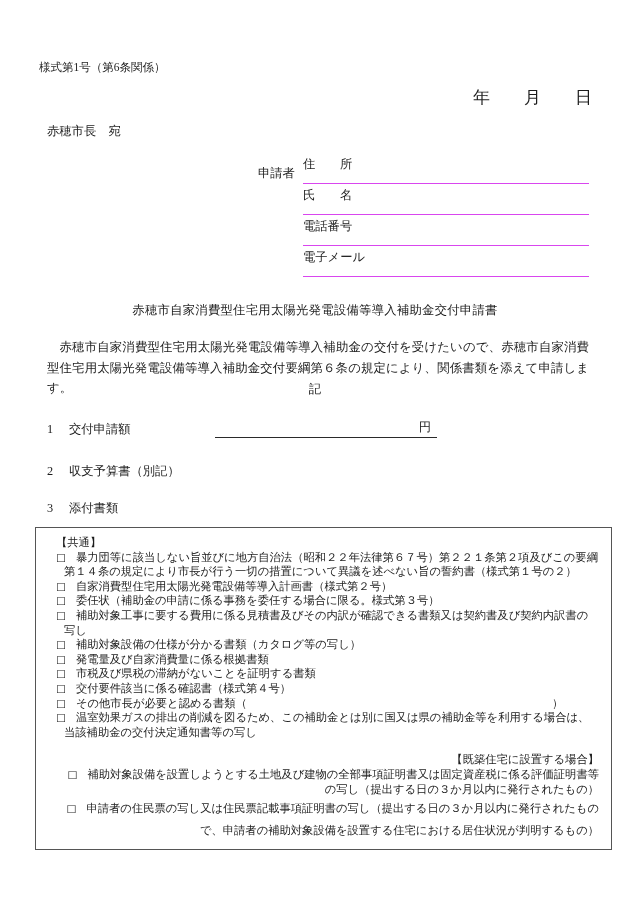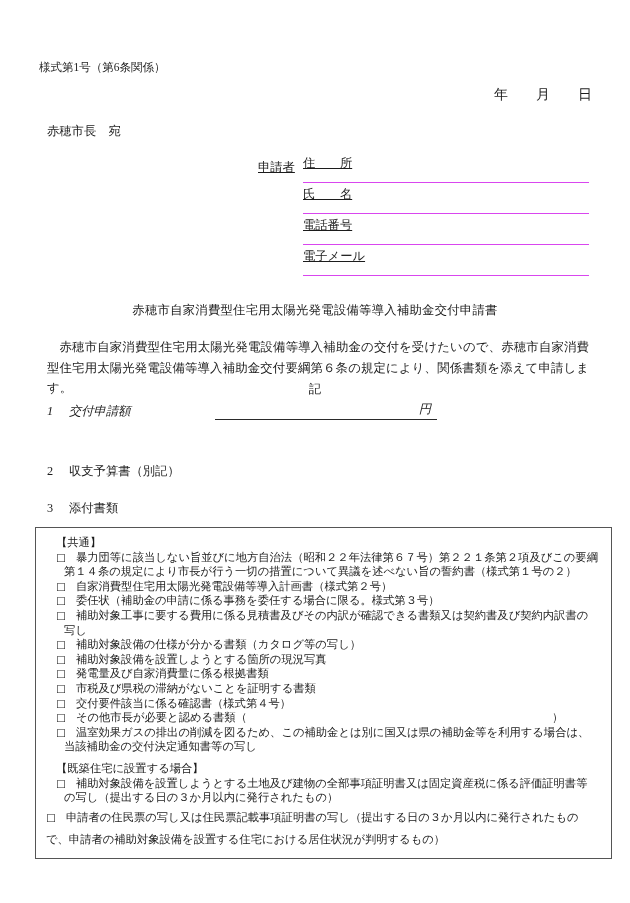--- a/index.html
+++ b/index.html
@@ -19,40 +19,39 @@
   .form-number {
     position: absolute;
     left: 39px;
     top: 60px;
     font-size: 11.5px;
   }
   .date-line {
     position: absolute;
     right: 38px;
     top: 86px;
-    font-size: 14px;
+    font-size: 17px;
   }
   .addressee {
     position: absolute;
     left: 47px;
     top: 123px;
     font-size: 12.3px;
   }
   .applicant {
     position: absolute;
     left: 258px;
     top: 153px;
     width: 331px;
     font-size: 12.3px;
   }
   .arow {
     display: flex;
     height: 31px;
-    align-items: center;
-    text-decoration: underline;
+    align-items: flex-end;
   }
   .who {
     width: 45px;
     flex: 0 0 45px;
     padding-bottom: 2px;
   }
   .field {
     flex: 1;
     border-bottom: 1px solid #d946ef;
     padding-bottom: 10px;
@@ -81,21 +80,21 @@
     top: 381px;
     width: 100%;
     text-align: center;
     font-size: 12.3px;
   }
   .nitem {
     position: absolute;
     left: 47px;
     font-size: 12.3px;
   }
-  .nitem1 { top: 403px; width: 390px; height: 17px; font-style: italic; }
+  .nitem1 { top: 421px; width: 390px; height: 17px; }
   .nitem2 { top: 463px; }
   .nitem3 { top: 500px; font-family: Liberation Serif, serif; }
   .nnum {
     display: inline-block;
     width: 22px;
   }
   .amount-line {
     position: absolute;
     left: 168px;
     width: 222px;
@@ -110,21 +109,21 @@
     left: 35px;
     top: 527px;
     width: 577px;
     box-sizing: border-box;
     border: 1px solid #555;
     padding: 7px 12px 8px 20px;
     font-size: 11.3px;
     line-height: 14.6px;
   }
   .sect-header { margin: 0; }
-  .sect2 { margin-top: 7px; }
+  .sect2 { margin-top: 13px; text-align: right; }
   .chk-item {
     padding-left: 8px;
     text-indent: -8px;
   }
   .cb {
     margin-right: 10px;
     font-family: "DejaVu Sans", sans-serif;
     font-size: 10.5px;
   }
   .chk-item.flush {
@@ -193,21 +192,20 @@
           <div class="chk-item"><span class="cb">□</span><span class="chk-text">暴力団等に該当しない旨並びに地方自治法（昭和２２年法律第６７号）第２２１条第２項及びこの要綱第１４条の規定により市長が行う一切の措置について異議を述べない旨の誓約書（様式第１号の２）</span></div>
 
           <div class="chk-item"><span class="cb">□</span><span class="chk-text">自家消費型住宅用太陽光発電設備等導入計画書（様式第２号）</span></div>
 
           <div class="chk-item"><span class="cb">□</span><span class="chk-text">委任状（補助金の申請に係る事務を委任する場合に限る。様式第３号）</span></div>
 
           <div class="chk-item"><span class="cb">□</span><span class="chk-text">補助対象工事に要する費用に係る見積書及びその内訳が確認できる書類又は契約書及び契約内訳書の写し</span></div>
 
           <div class="chk-item"><span class="cb">□</span><span class="chk-text">補助対象設備の仕様が分かる書類（カタログ等の写し）</span></div>
 
-          <div class="chk-item"><span class="cb">□</span><span class="chk-text">補助対象設備を設置しようとする箇所の現況写真</span></div>
 
           <div class="chk-item"><span class="cb">□</span><span class="chk-text">発電量及び自家消費量に係る根拠書類</span></div>
 
           <div class="chk-item"><span class="cb">□</span><span class="chk-text">市税及び県税の滞納がないことを証明する書類</span></div>
 
           <div class="chk-item"><span class="cb">□</span><span class="chk-text">交付要件該当に係る確認書（様式第４号）</span></div>
 
           <div class="chk-item"><span class="cb">□</span><span class="chk-text">その他市長が必要と認める書類（　　　　　　　　　　　　　　　　　　　　　　　　　　　）</span></div>
 
           <div class="chk-item"><span class="cb">□</span><span class="chk-text">温室効果ガスの排出の削減を図るため、この補助金とは別に国又は県の補助金等を利用する場合は、当該補助金の交付決定通知書等の写し</span></div>

